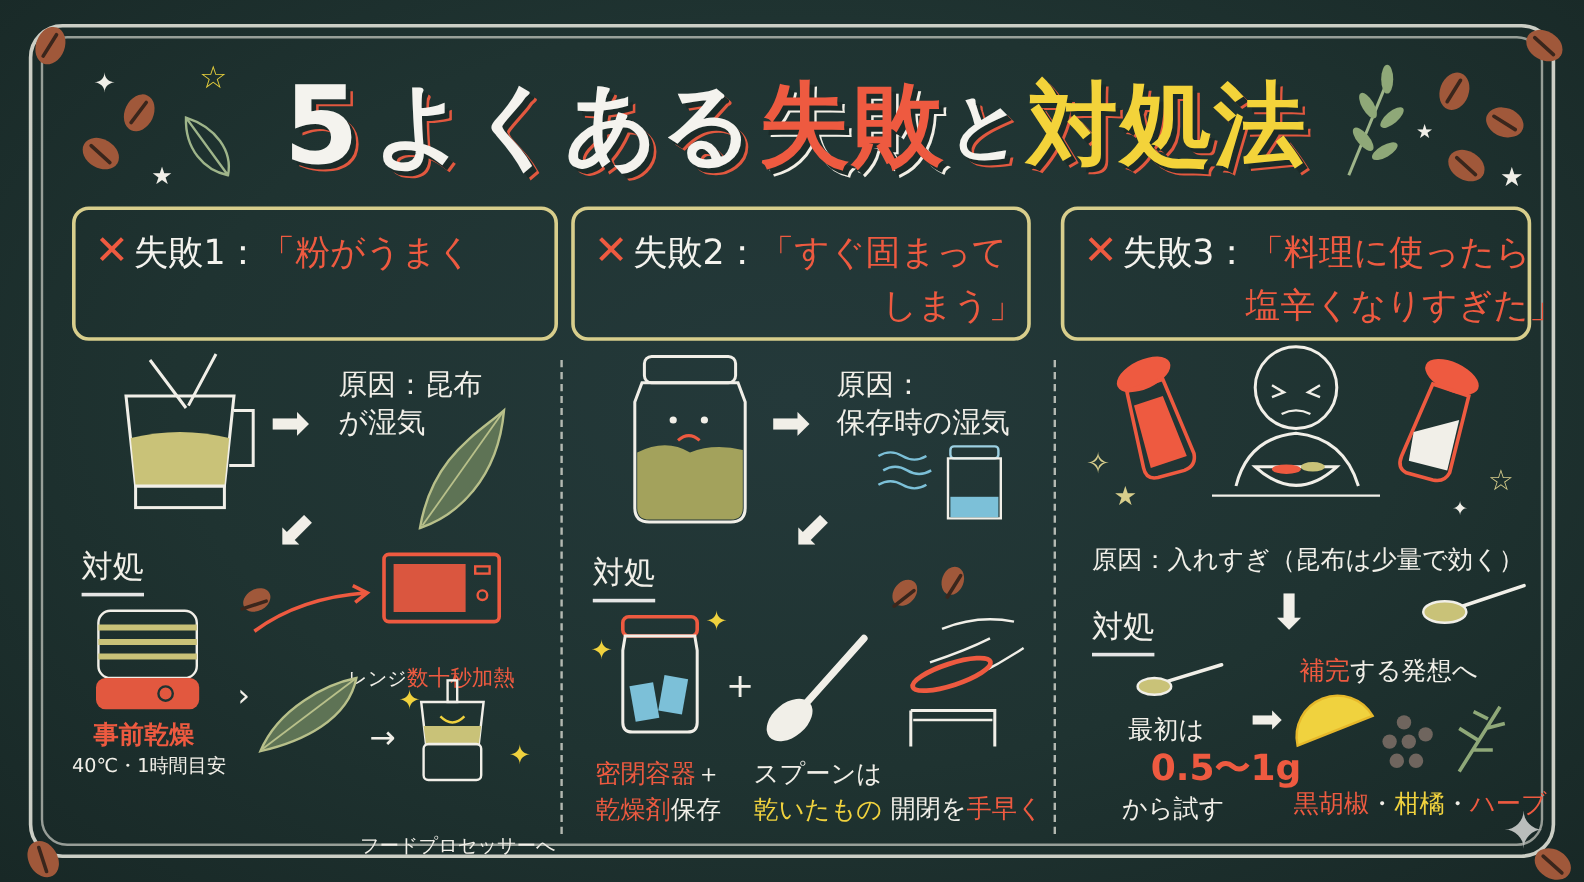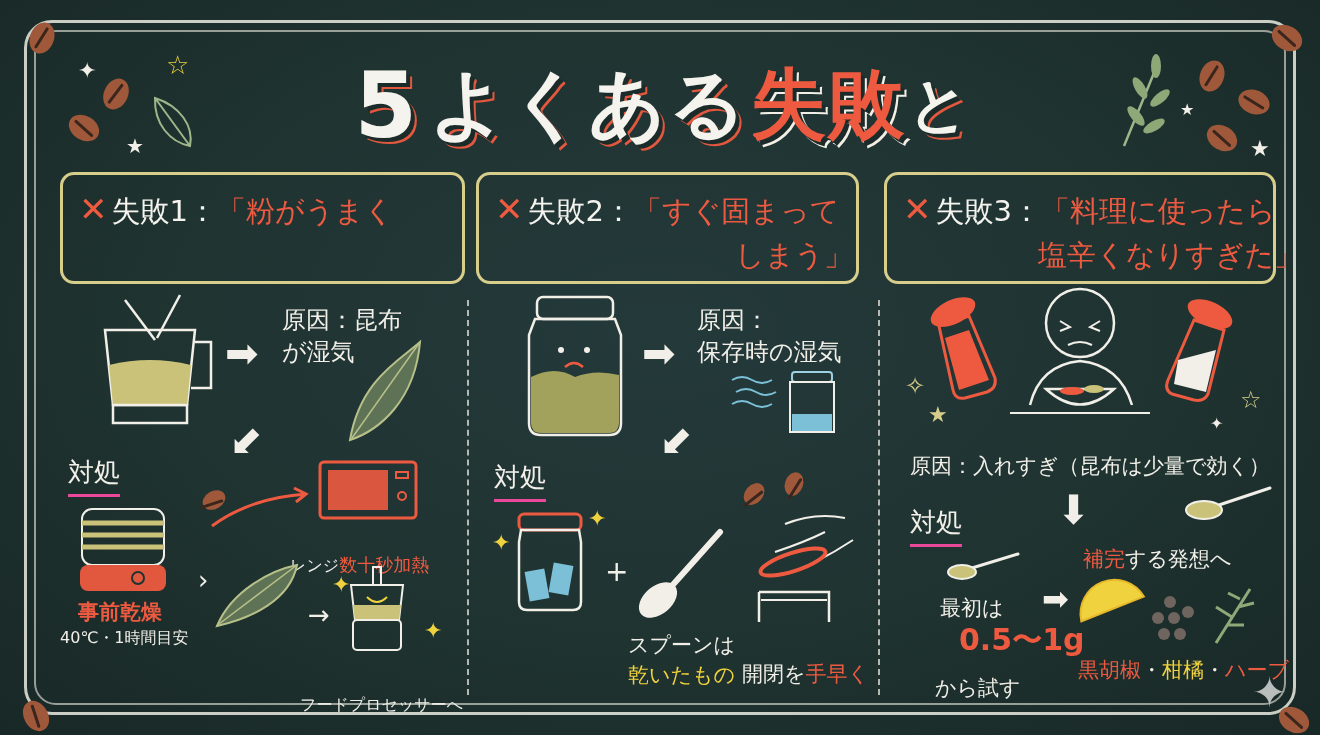--- a/index.html
+++ b/index.html
@@ -56,21 +56,21 @@
 
   .txt { position: absolute; white-space: nowrap; }
   .w { color: #f1efe8; }
   .r { color: #ee5a40; }
   .y { color: #f0d23e; }
   .big { font-size: 24px; }
   .med { font-size: 21px; }
   .sm { font-size: 16px; }
   .taisho {
     font-size: 26px; color: #f1efe8; padding-bottom: 4px;
-    border-bottom: 3px solid #ec4899;
+    border-bottom: 3px solid #e5e5e5;
   }
   .arrow-w { color: #f1efe8; font-size: 40px; position: absolute; }
   .bean {
     position: absolute; width: 24px; height: 32px; border-radius: 50%;
     background: #a0583a;
   }
   .bean::after {
     content: ""; position: absolute; left: 10px; top: 4px; width: 3px; height: 24px;
     background: #3a261c; border-radius: 2px; transform: rotate(12deg);
   }
@@ -108,20 +108,21 @@
     <ellipse cx="40" cy="44" rx="5" ry="12" fill="#8fa878" transform="rotate(50 40 44)"></ellipse>
     <ellipse cx="16" cy="62" rx="5" ry="12" fill="#8fa878" transform="rotate(-40 16 62)"></ellipse>
     <ellipse cx="34" cy="72" rx="5" ry="12" fill="#8fa878" transform="rotate(60 34 72)"></ellipse>
   </svg>
 
   <div class="title">
     <span class="t-num">5</span>
     <span class="t-white">よくある</span>
     <span class="t-red">失敗</span>
     <span class="t-white" style="font-size:60px;">と</span>
+    <span class="t-yellow">対処法</span>
   </div>
 
   <div class="hbox" style="left:60px;width:405px;">
     <div class="row1">
       <span class="x">✕</span>
       <span class="lbl">失敗1：</span>
       <span class="q">「粉がうまく</span>
     </div>
   </div>
 
@@ -227,20 +228,24 @@
     <ellipse cx="28" cy="72" rx="22" ry="14" fill="#f1efe8" transform="rotate(-40 28 72)"></ellipse>
   </svg>
   <svg style="left:745px;top:512px;" width="110" height="110">
     <path d="M40 12 Q70 0 100 6 M30 40 Q60 30 80 20 M70 50 Q90 40 108 28" stroke="#f1efe8" stroke-width="2" fill="none"></path>
     <ellipse cx="48" cy="50" rx="34" ry="9" fill="none" stroke="#ee5a40" stroke-width="4" transform="rotate(-18 48 50)"></ellipse>
     <path d="M14 80 L84 80 L84 110 M14 80 L14 110" stroke="#f1efe8" stroke-width="2.5" fill="none"></path>
     <path d="M16 88 L82 88" stroke="#f1efe8" stroke-width="2"></path>
   </svg>
   <div class="bean" style="left:745px;top:482px;transform:rotate(40deg);width:18px;height:24px;"></div>
   <div class="bean" style="left:785px;top:472px;transform:rotate(20deg);width:18px;height:24px;"></div>
+  <div class="txt med" style="left:496px;top:630px;line-height:30px;">
+    <span class="r">密閉容器</span><span class="w">＋</span><br>
+    <span class="r">乾燥剤</span><span class="w">保存</span>
+  </div>
   <div class="txt med" style="left:628px;top:630px;line-height:30px;">
     <span class="w">スプーンは</span><br>
     <span class="y">乾いたもの</span>
   </div>
   <div class="txt med" style="left:742px;top:660px;">
     <span class="w">開閉を</span><span class="r">手早く</span>
   </div>
 
   <div class="divider" style="left:878px;"></div>
 
@@ -285,21 +290,21 @@
   <svg style="left:1180px;top:482px;" width="95" height="40">
     <path d="M90 6 L36 24" stroke="#f1efe8" stroke-width="3" stroke-linecap="round"></path>
     <ellipse cx="24" cy="28" rx="18" ry="9" fill="#c9c278" stroke="#f1efe8" stroke-width="2"></ellipse>
   </svg>
   <svg style="left:942px;top:550px;" width="80" height="32">
     <path d="M76 4 L30 18" stroke="#f1efe8" stroke-width="3" stroke-linecap="round"></path>
     <ellipse cx="20" cy="22" rx="14" ry="7" fill="#c9c278" stroke="#f1efe8" stroke-width="2"></ellipse>
   </svg>
   <div class="txt w med" style="left:940px;top:594px;">最初は</div>
   <div class="txt r" style="left:959px;top:620px;font-size:30px;font-weight:bold;">0.5〜1g</div>
-  <div class="txt w med" style="left:935px;top:660px;margin-top:14px;">から試す</div>
+  <div class="txt w med" style="left:935px;top:660px;">から試す</div>
   <div class="arrow-w" style="left:1042px;top:580px;font-size:32px;">➡</div>
   <div class="txt med" style="left:1083px;top:545px;">
     <span class="r">補完</span><span class="w">する発想へ</span>
   </div>
   <svg style="left:1080px;top:585px;" width="65" height="55">
     <path d="M4 44 A34 34 0 0 1 58 4 Z" fill="#f0d23e" stroke="#e6b82a" stroke-width="2" transform="rotate(15 32 30)"></path>
   </svg>
   <svg style="left:1150px;top:594px;" width="50" height="50">
     <circle cx="20" cy="8" r="6" fill="#6f655e"></circle>
       <circle cx="8" cy="24" r="6" fill="#6f655e"></circle>

